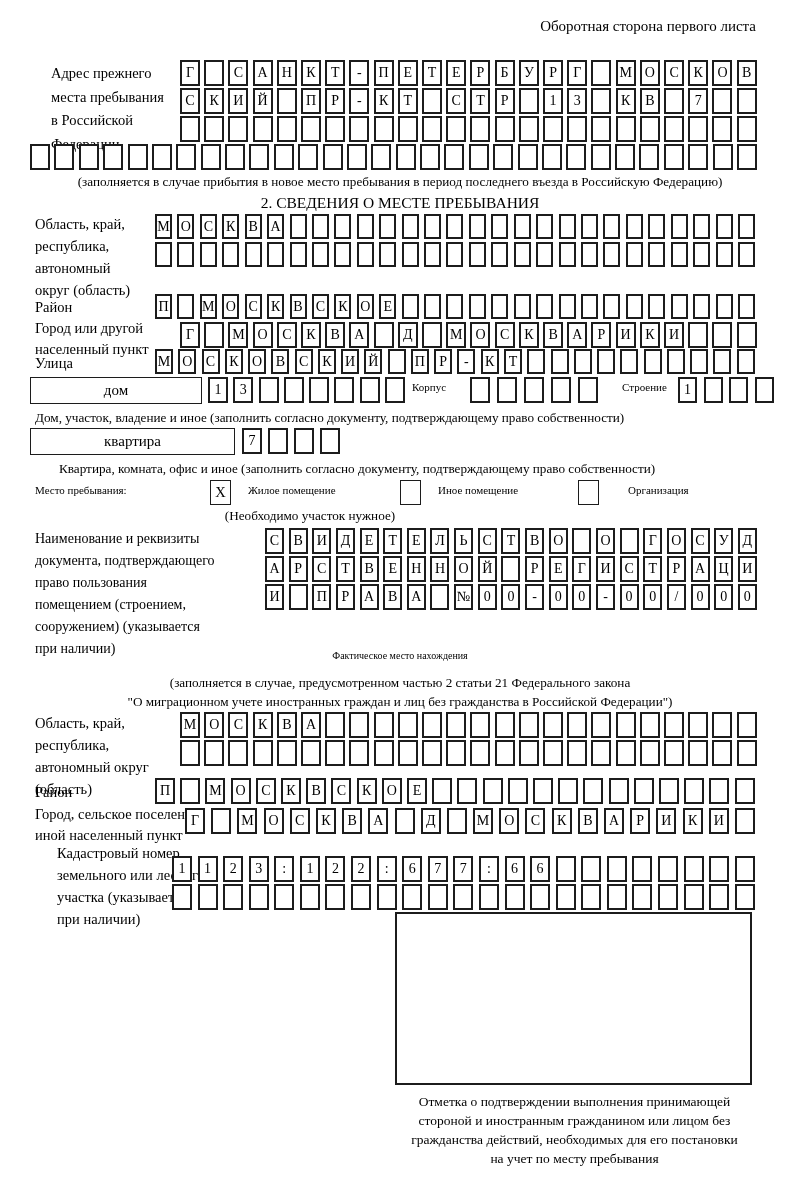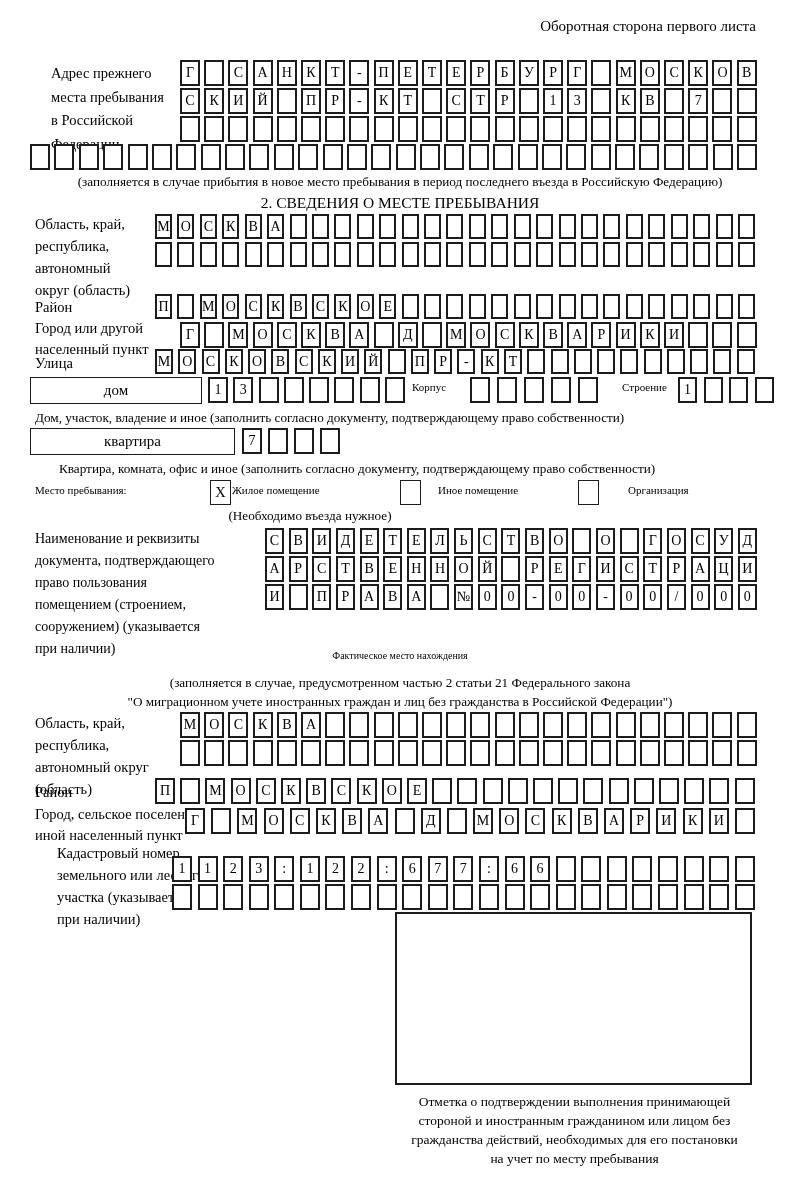--- a/index.html
+++ b/index.html
@@ -342,26 +342,26 @@
   <div class="abs boxrow" style="top:428px;left:242px;width:98px;">
       <span class="cbox">7</span>
       <span class="cbox"></span>
       <span class="cbox"></span>
       <span class="cbox"></span>
     </div>
   <div class="abs small" style="top:461px;left:35px;margin-left:24px;">Квартира, комната, офис и иное (заполнить согласно документу, подтверждающему право собственности)</div>
 
   <div class="abs inline-lbl" style="top:484px;left:35px;">Место пребывания:</div>
   <div class="abs ckbox" style="top:480px;left:210px;">X</div>
-  <div class="abs inline-lbl" style="top:484px;left:232px;">Жилое помещение</div>
+  <div class="abs inline-lbl" style="top:484px;left:248px;">Жилое помещение</div>
   <div class="abs ckbox" style="top:480px;left:400px;"></div>
   <div class="abs inline-lbl" style="top:484px;left:438px;">Иное помещение</div>
   <div class="abs ckbox" style="top:480px;left:578px;"></div>
   <div class="abs inline-lbl" style="top:484px;left:628px;">Организация</div>
-  <div class="abs small center" style="top:508px;left:110px;width:400px;">(Необходимо въезда нужное)</div>
+  <div class="abs small center" style="top:508px;left:110px;width:400px;">(Необходимо участок нужное)</div>
 
   <div class="abs lbl" style="top:528px;left:35px;width:230px;line-height:22px;font-size:14px;">
       <div>Наименование и реквизиты</div>
       <div>документа, подтверждающего</div>
       <div>право пользования</div>
       <div>помещением (строением,</div>
       <div>сооружением) (указывается</div>
       <div>при наличии)</div>
     </div>
   <div class="abs boxrow w19" style="top:528px;left:265px;width:492px;">

